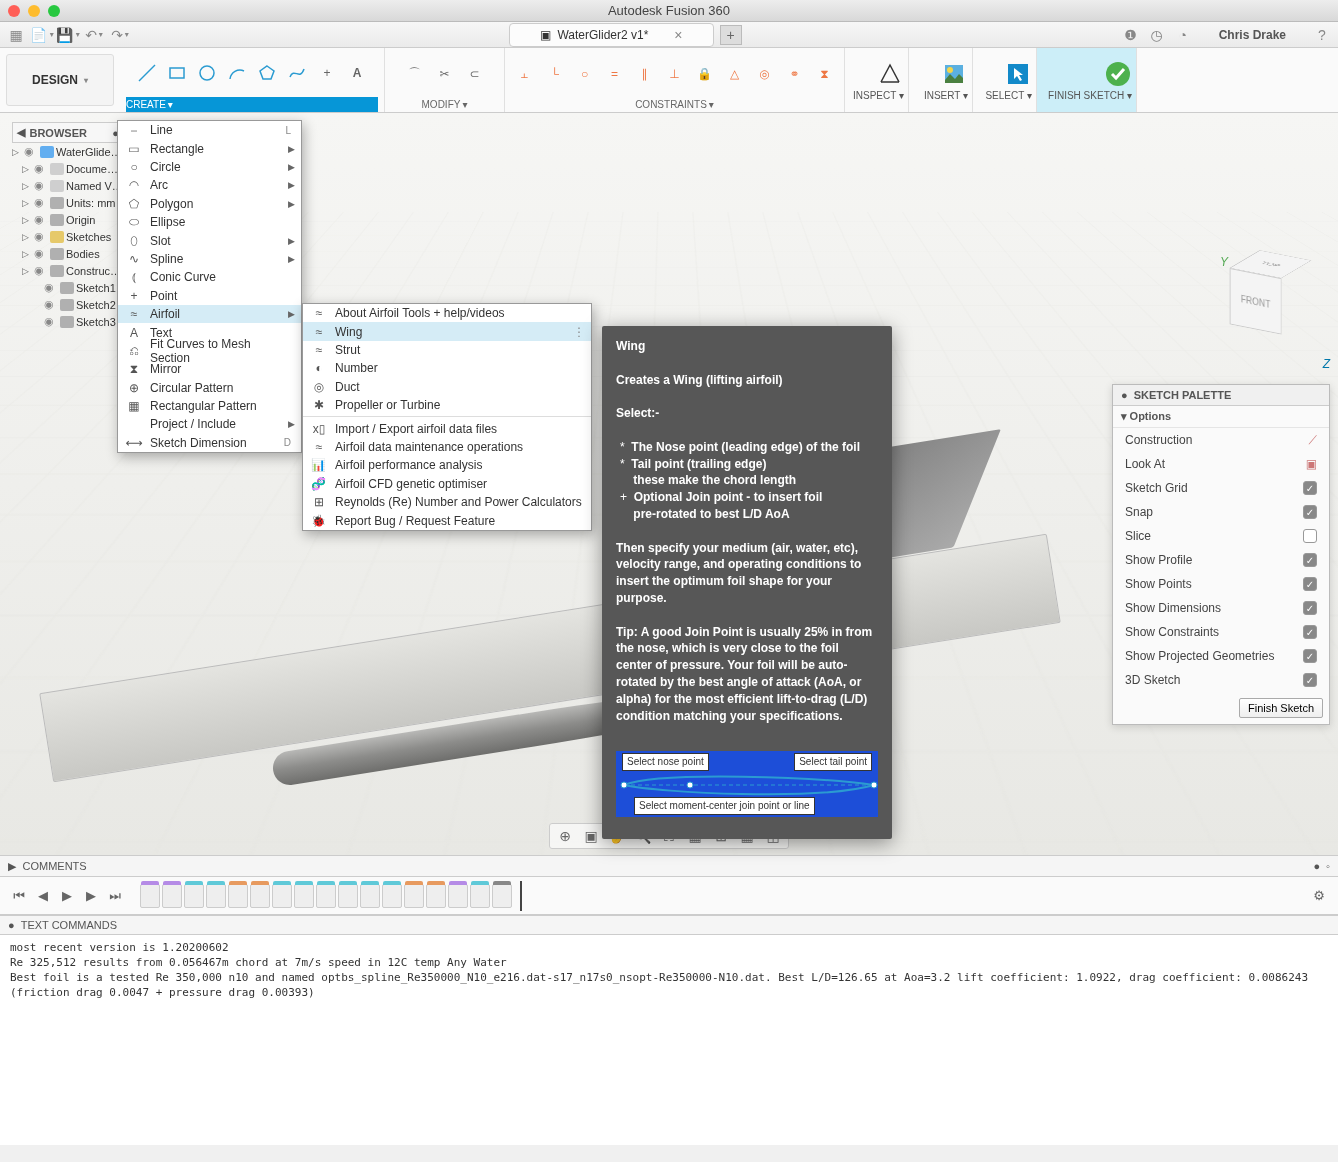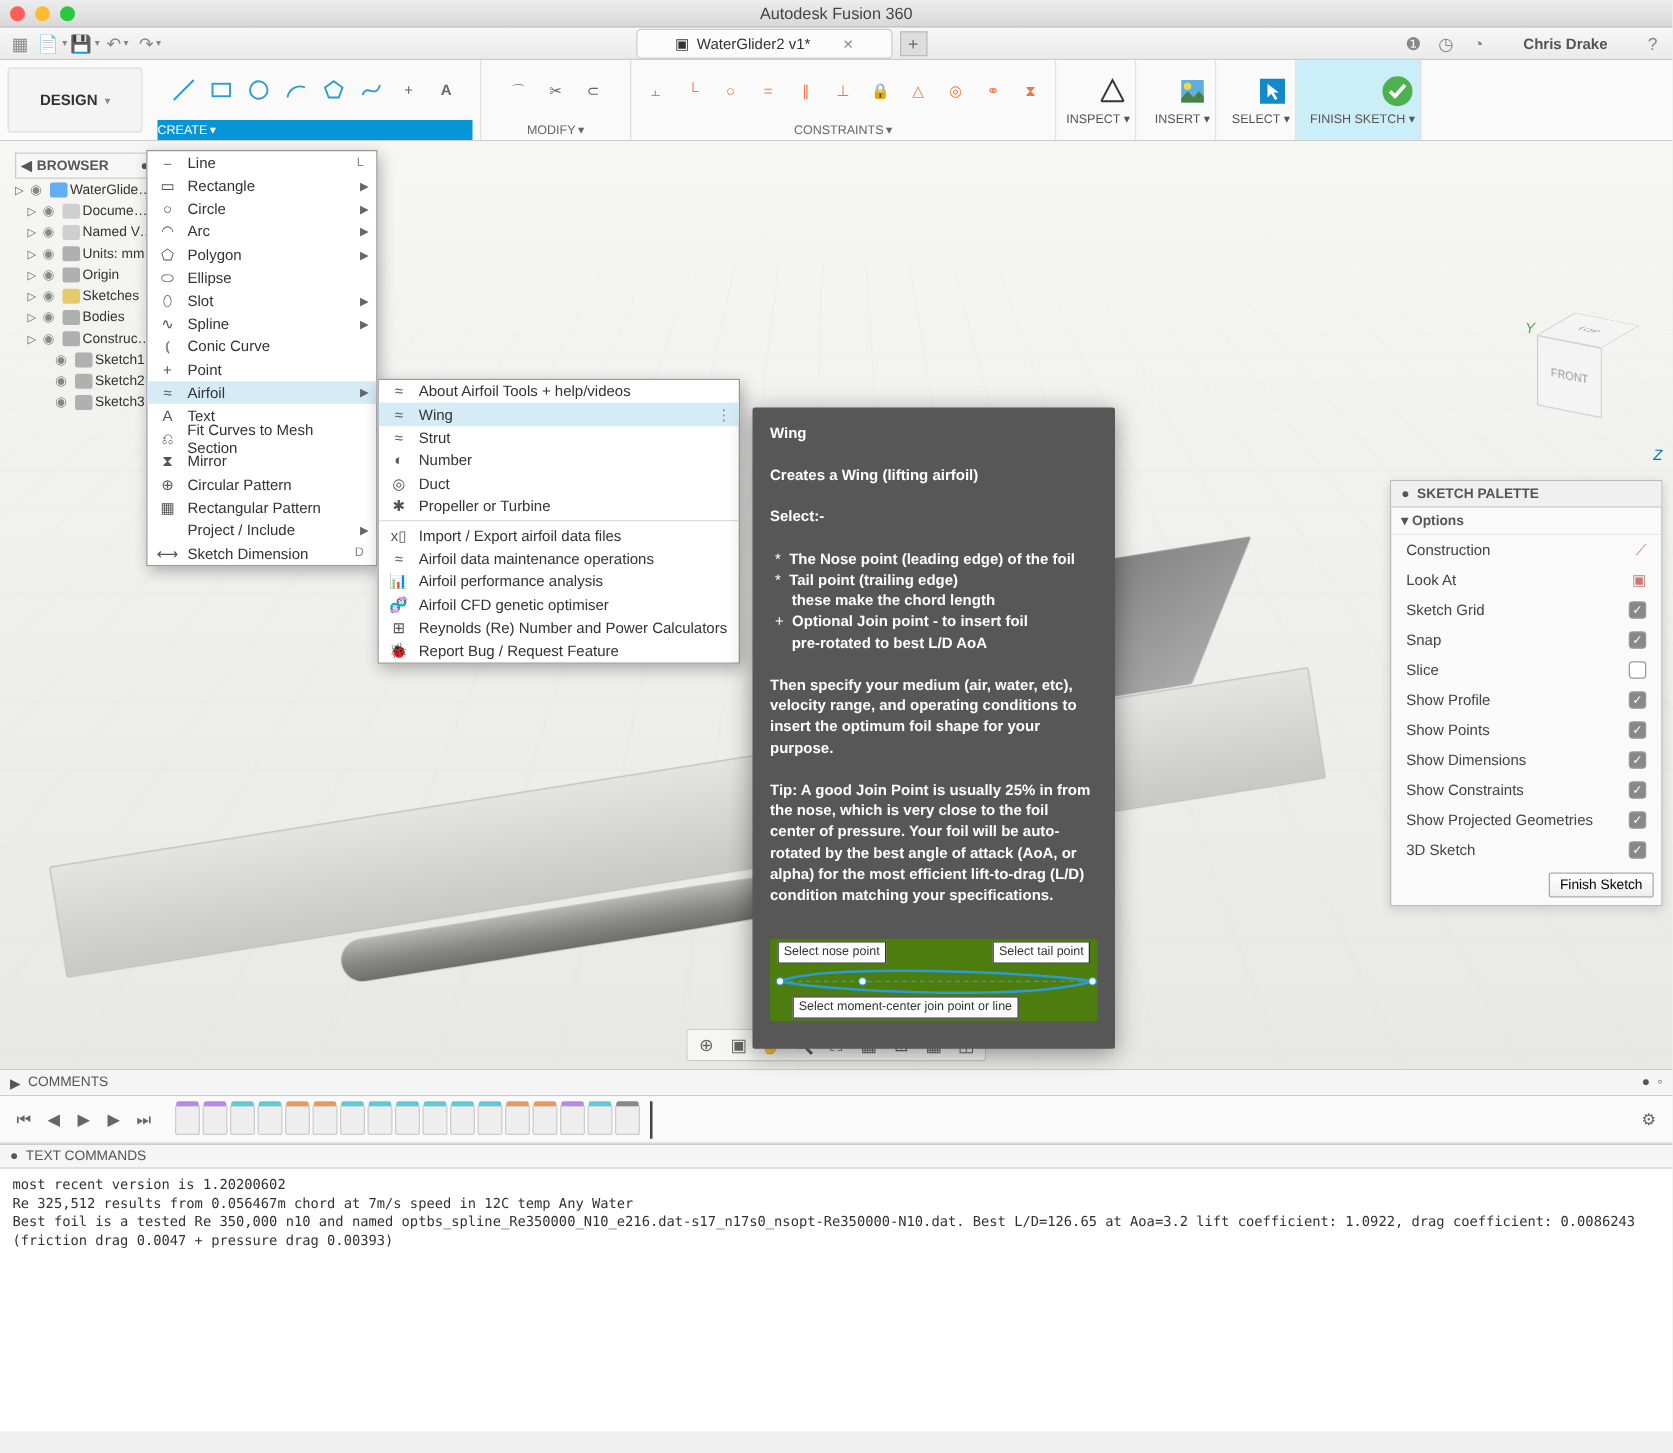--- a/index.html
+++ b/index.html
@@ -66,21 +66,21 @@
 .ctx-row.hl { background: #d5ecf6; }
 .ctx-row .ci { width: 16px; height: 14px; display: flex; align-items: center; justify-content: center; color: #555; }
 .ctx-row .arr { position: absolute; right: 6px; font-size: 9px; color: #666; }
 .ctx-row .sc { position: absolute; right: 10px; font-size: 10px; color: #888; }
 .ctx-row .more { position: absolute; right: 6px; font-size: 12px; color: #888; }
 .ctx-sep { height: 1px; background: #ddd; margin: 2px 0; }
 
 
 .tooltip { position: absolute; left: 602px; top: 326px; width: 290px; background: #575757; color: #fff; font-size: 12px; padding: 12px 14px; border-radius: 2px; line-height: 1.4; box-shadow: 0 4px 20px rgba(0,0,0,0.4); }
 .tooltip b { font-weight: 600; }
-.tooltip .diagram { background: #4d7c0f; color: #333; margin: 10px 0; padding: 6px; position: relative; height: 66px; }
+.tooltip .diagram { background: #1d4ed8; color: #333; margin: 10px 0; padding: 6px; position: relative; height: 66px; }
 .tooltip .box { border: 1px solid #333; padding: 1px 4px; font-size: 10px; background: #fff; position: absolute; }
 
 
 .palette { position: absolute; right: 8px; top: 384px; width: 218px; background: #fafafa; border: 1px solid #bbb; box-shadow: 0 2px 8px rgba(0,0,0,0.15); }
 .palette-hdr { background: #f0f0f0; border-bottom: 1px solid #ccc; padding: 4px 8px; font-size: 11px; color: #555; font-weight: 600; display: flex; align-items: center; gap: 6px; }
 .pal-section { padding: 4px 8px; border-bottom: 1px solid #e5e5e5; font-size: 11px; font-weight: 600; color: #555; }
 .pal-row { display: flex; align-items: center; justify-content: space-between; padding: 5px 12px; font-size: 12px; color: #444; }
 .pal-row .chk { width: 14px; height: 14px; border: 1px solid #999; border-radius: 3px; background: #888; color: #fff; display: flex; align-items: center; justify-content: center; font-size: 10px; }
 .pal-row .chk.off { background: #fff; color: transparent; }
 .pal-footer { padding: 6px; text-align: right; }

